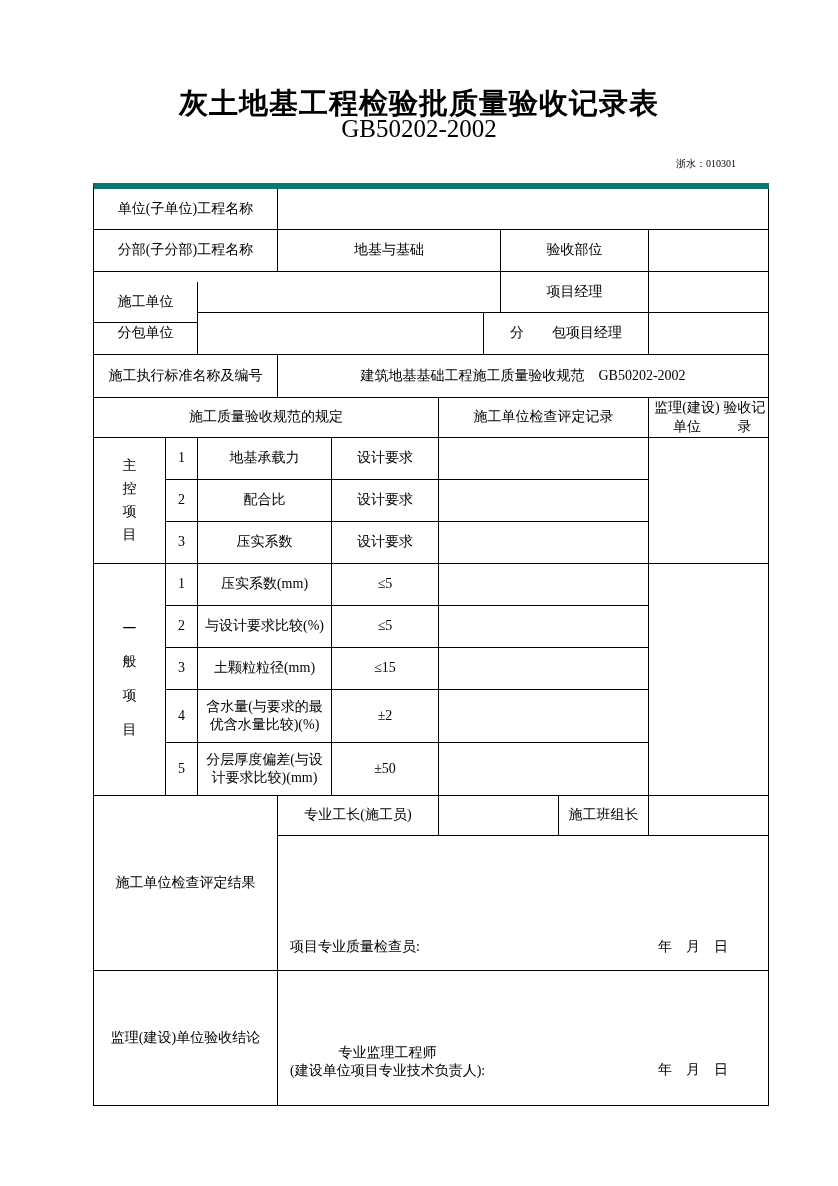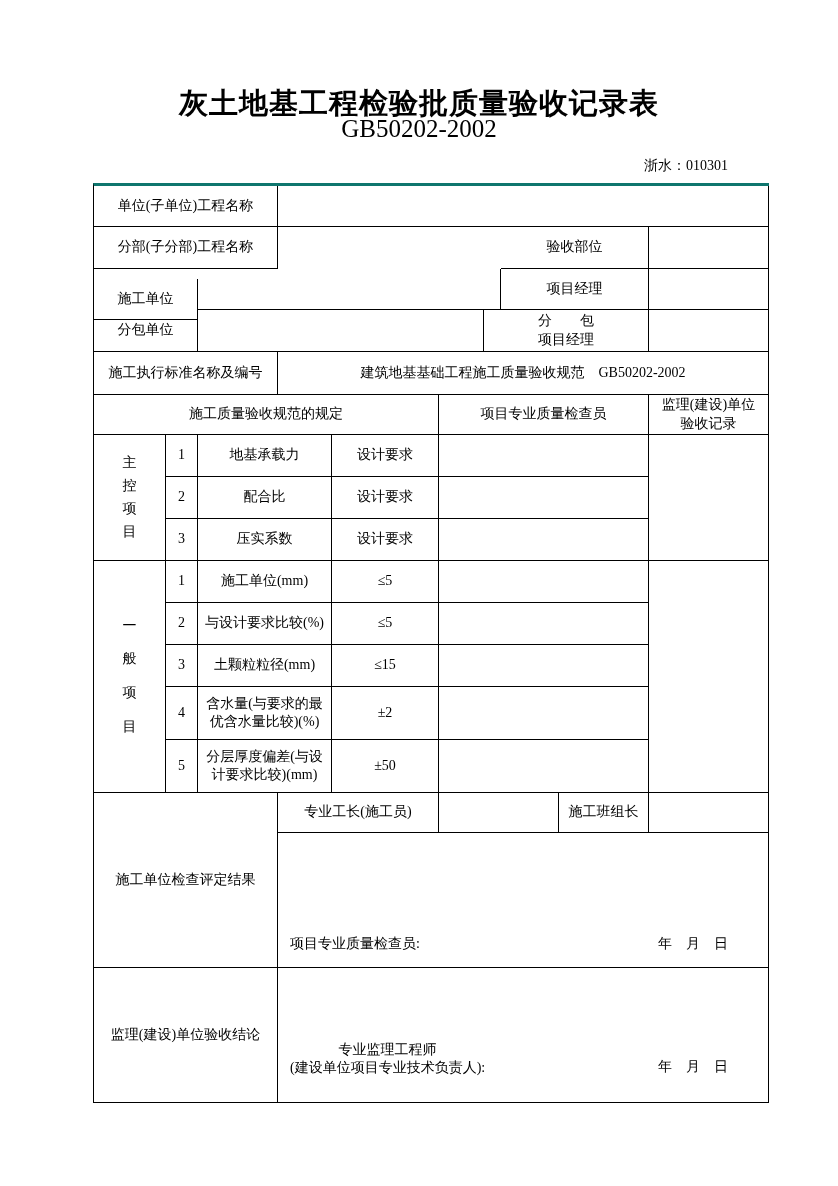--- a/index.html
+++ b/index.html
@@ -14,37 +14,37 @@
   .title {
     position:absolute; top:84px; left:0; width:838px;
     text-align:center; font-size:29px; font-weight:bold;
     letter-spacing:1px;
   }
   .subtitle {
     position:absolute; top:115px; left:0; width:838px;
     text-align:center; font-size:25px; font-weight:normal;
   }
   .form-code {
-    position:absolute; top:157px; left:4px; width:724px;
-    text-align:right; font-size:14px;
+    position:absolute; top:157px; left:12px; width:724px;
+    text-align:right; font-size:10px;
   }
   .tbl {
     position:absolute; left:93px; top:183px;
     width:675px; height:917px;
-    border-top:3px solid #0f766e; border-left:1px solid #000;
+    border-top:6px solid #0f766e; border-left:1px solid #000;
     font-size:14px;
   }
   .cell {
     position:absolute; box-sizing:border-box;
     border-right:1px solid #000; border-bottom:1px solid #000;
     display:flex; align-items:center; justify-content:center;
     text-align:center; line-height:1.3; overflow:hidden;
     padding:0 2px;
   }
-  .cell.col { flex-direction:column; }
+  .cell.col { flex-direction:row; }
   .vtext {
     flex-direction:column; justify-content:space-evenly;
     padding:14px 0;
   }
   .vtext span { display:block; }
   .area {
     align-items:flex-end; justify-content:space-between;
     padding:0 40px 14px 12px; text-align:left;
   }
   .signer { text-align:center; line-height:1.25; }
@@ -58,41 +58,42 @@
   <div class="title">灰土地基工程检验批质量验收记录表</div>
   <div class="subtitle">GB50202-2002</div>
   <div class="form-code">浙水：010301</div>
 
   <div class="tbl">
 
     <div class="cell" style="left:0;top:0;width:184px;height:41px">单位(子单位)工程名称</div>
     <div class="cell" style="left:184px;top:0;width:491px;height:41px"></div>
 
     <div class="cell" style="left:0;top:41px;width:184px;height:42px">分部(子分部)工程名称</div>
+    <div class="cell" style="left:184px;top:41px;width:223px;height:42px">地基与基础</div>
     <div class="cell" style="left:407px;top:41px;width:148px;height:42px">验收部位</div>
     <div class="cell" style="left:555px;top:41px;width:120px;height:42px"></div>
 
     <div class="cell" style="left:0;top:93px;width:104px;height:41px">施工单位</div>
     <div class="cell" style="left:104px;top:83px;width:303px;height:41px"></div>
     <div class="cell" style="left:407px;top:83px;width:148px;height:41px">项目经理</div>
     <div class="cell" style="left:555px;top:83px;width:120px;height:41px"></div>
 
     <div class="cell" style="left:0;top:124px;width:104px;height:42px">分包单位</div>
     <div class="cell" style="left:104px;top:124px;width:286px;height:42px"></div>
     <div class="cell col" style="left:390px;top:124px;width:165px;height:42px">
       <span>分　　包</span>
       <span>项目经理</span>
     </div>
     <div class="cell" style="left:555px;top:124px;width:120px;height:42px"></div>
 
     <div class="cell" style="left:0;top:166px;width:184px;height:43px">施工执行标准名称及编号</div>
     <div class="cell" style="left:184px;top:166px;width:491px;height:43px">建筑地基基础工程施工质量验收规范　GB50202-2002</div>
 
     <div class="cell" style="left:0;top:209px;width:345px;height:40px">施工质量验收规范的规定</div>
-    <div class="cell" style="left:345px;top:209px;width:210px;height:40px">项目专业质量检查员</div>
+    <div class="cell" style="left:345px;top:209px;width:210px;height:40px">施工单位检查评定记录</div>
     <div class="cell col" style="left:555px;top:209px;width:120px;height:40px">
       <span>监理(建设)单位</span>
       <span>验收记录</span>
     </div>
 
     <div class="cell vtext" style="left:0;top:249px;width:72px;height:126px">
         <span>主</span>
         <span>控</span>
         <span>项</span>
         <span>目</span>
@@ -116,21 +117,21 @@
     <div class="cell" style="left:555px;top:249px;width:120px;height:126px"></div>
 
     <div class="cell vtext" style="left:0;top:375px;width:72px;height:232px;padding:40px 0">
         <span>一</span>
         <span>般</span>
         <span>项</span>
         <span>目</span>
       </div>
 
     <div class="cell" style="left:72px;top:375px;width:32px;height:42px">1</div>
-    <div class="cell" style="left:104px;top:375px;width:134px;height:42px">施工单位(mm)</div>
+    <div class="cell" style="left:104px;top:375px;width:134px;height:42px">压实系数(mm)</div>
     <div class="cell" style="left:238px;top:375px;width:107px;height:42px">≤5</div>
     <div class="cell" style="left:345px;top:375px;width:210px;height:42px"></div>
 
     <div class="cell" style="left:72px;top:417px;width:32px;height:42px">2</div>
     <div class="cell" style="left:104px;top:417px;width:134px;height:42px">与设计要求比较(%)</div>
     <div class="cell" style="left:238px;top:417px;width:107px;height:42px">≤5</div>
     <div class="cell" style="left:345px;top:417px;width:210px;height:42px"></div>
 
     <div class="cell" style="left:72px;top:459px;width:32px;height:42px">3</div>
     <div class="cell" style="left:104px;top:459px;width:134px;height:42px">土颗粒粒径(mm)</div>

